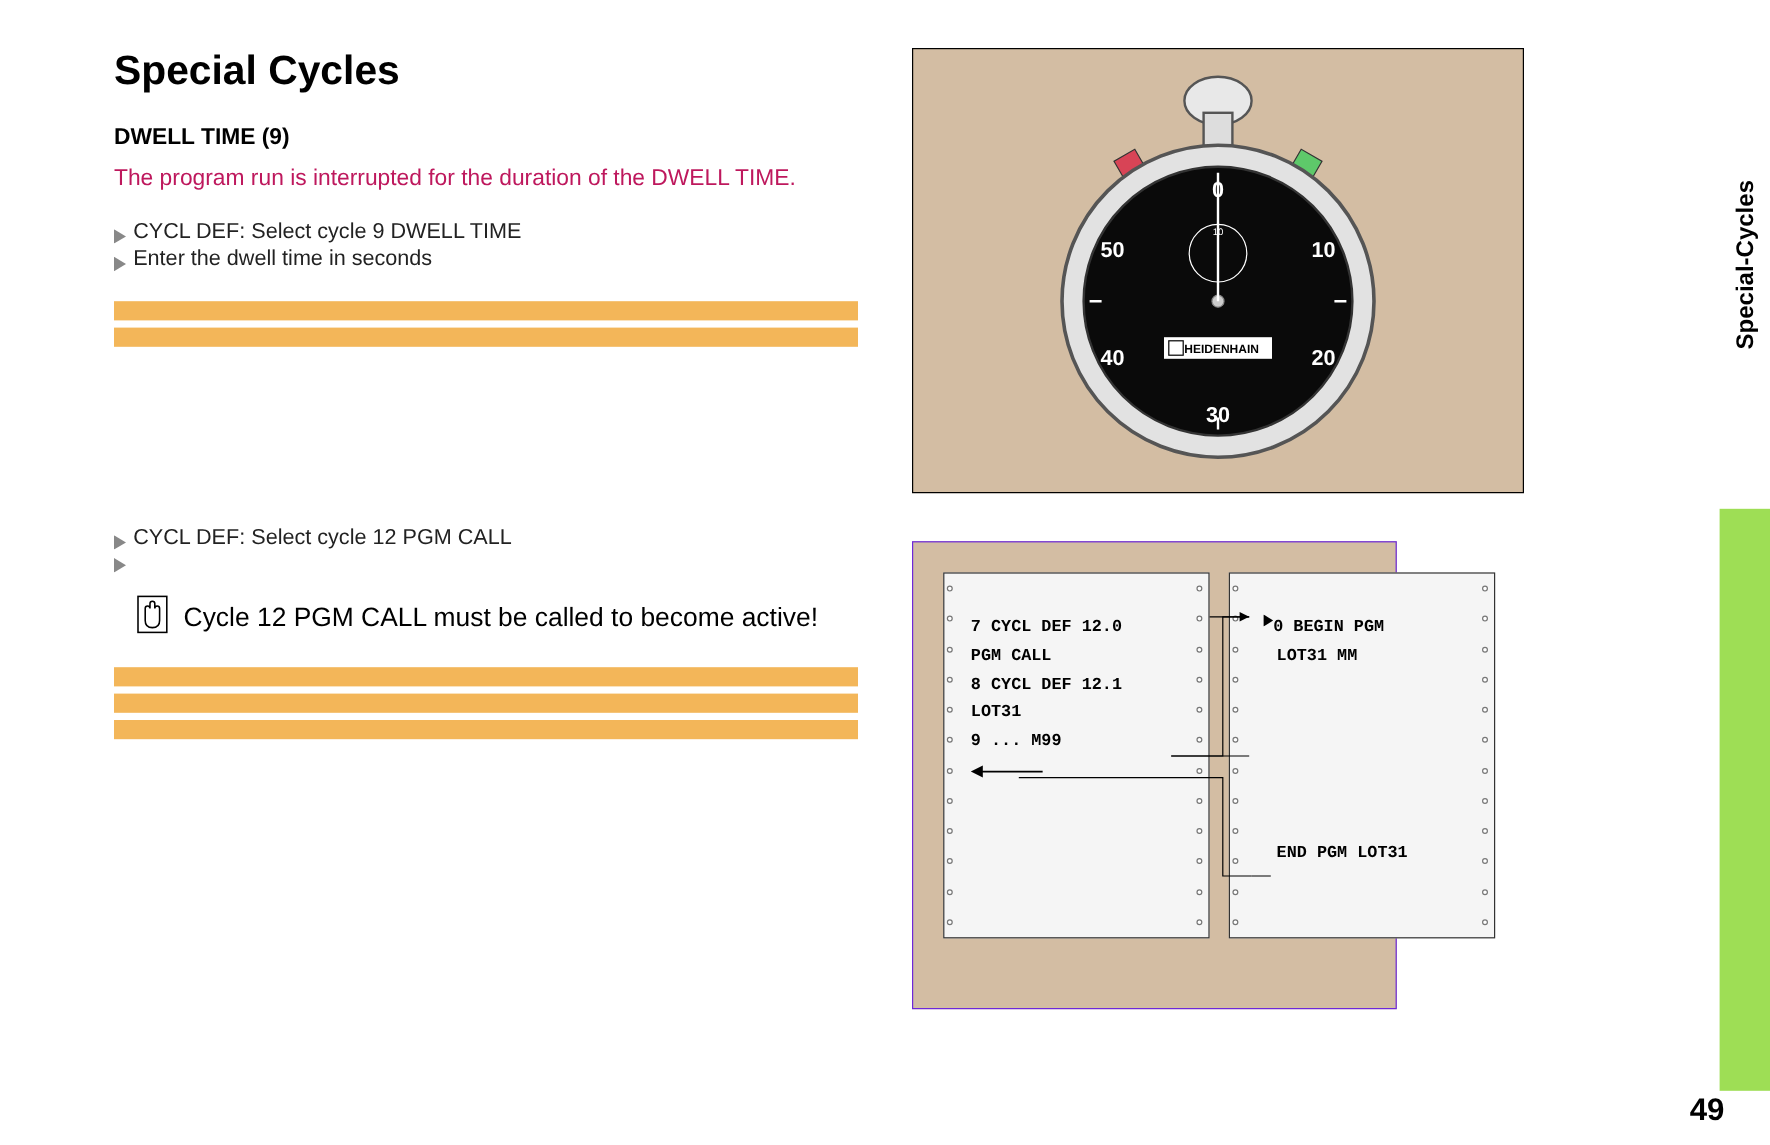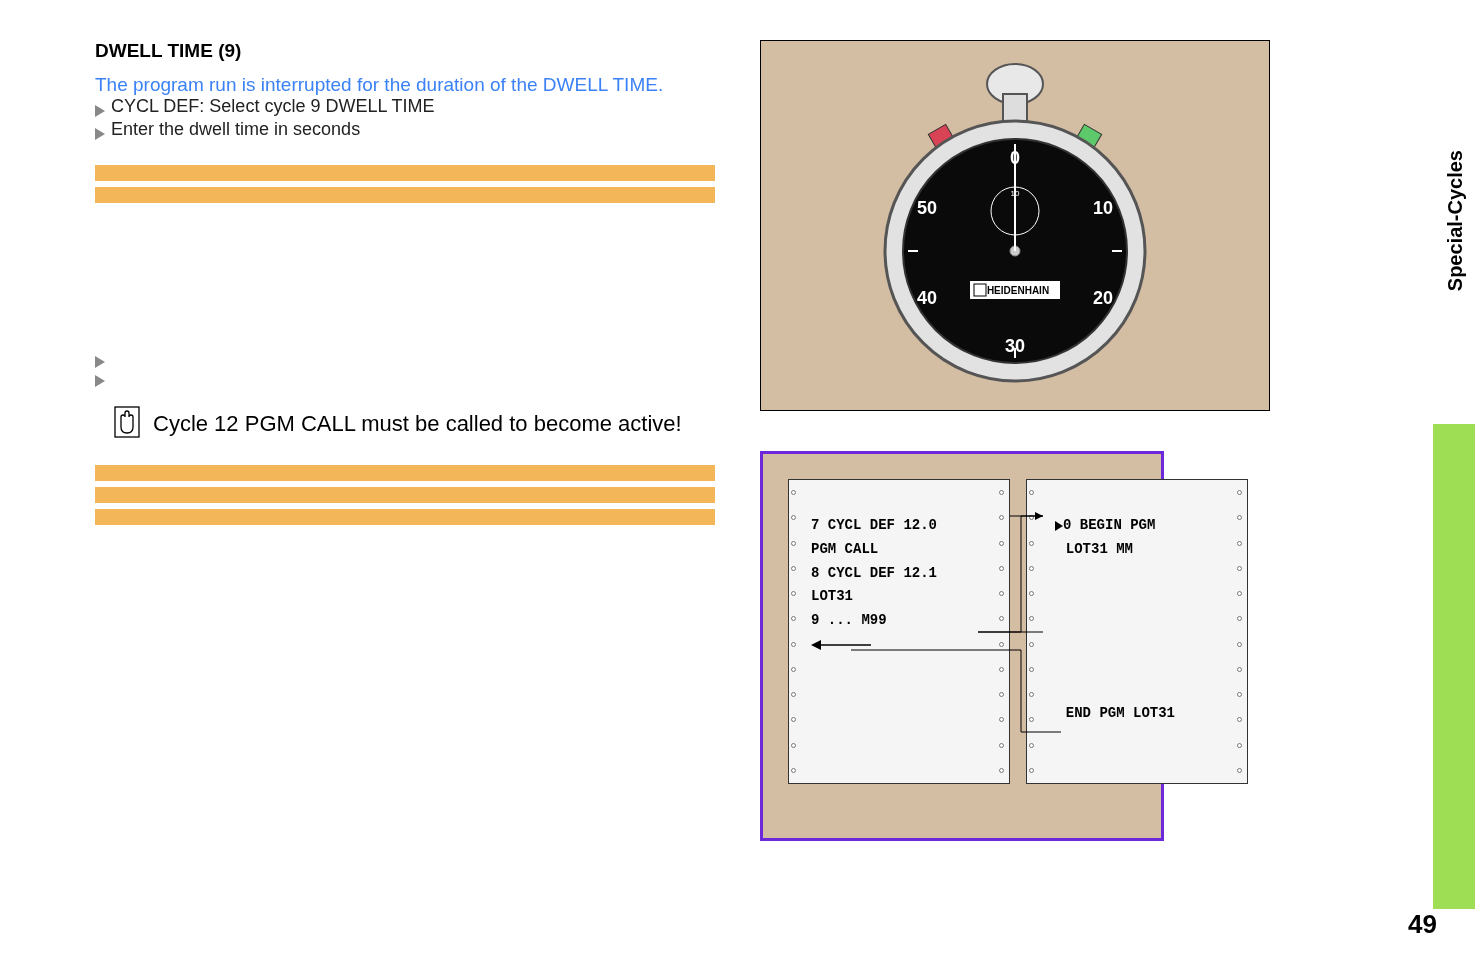--- a/index.html
+++ b/index.html
@@ -1,54 +1,55 @@
 <!DOCTYPE html>
 <html><head>
 <meta charset="utf-8">
 <style>
 *{box-sizing:border-box;margin:0;padding:0}
 body{font-family:Arial,Helvetica,sans-serif;background:#fff;width:1475px;height:954px;position:relative;overflow:hidden}
 .page{position:relative;width:100%;height:100%;padding:40px 0 0 95px}
 .left-col{width:620px;float:left}
 .page-title{font-size:34px;font-weight:bold;margin-bottom:25px}
 .section-title{font-size:19px;font-weight:bold;margin-bottom:12px}
-.intro{font-size:19px;color:#3b82f6}
+.intro{font-size:19px;margin-bottom:22px;color:#be185d}
 .bullet-row{display:flex;align-items:flex-end;margin-bottom:2px}
 .tri{flex:0 0 auto;margin-right:6px;margin-top:5px}
 .tri svg{display:block}
 .bullet-text{font-size:18px;color:#222}
 .indent{margin-left:0}
 .orange-bars{margin-top:25px}
 .orange-bar{height:16px;background:#f3b659;margin-bottom:6px}
 .note-box{display:flex;align-items:center;margin:18px 0 22px 18px}
 .note-icon{margin-right:12px}
 .note-text{font-size:22px;color:#000000}
 .sec2{margin-top:130px}
 .right-col{position:absolute;left:760px;top:40px;width:510px}
 .fig-box{border:1px solid #000;background:#d3bda3;width:510px;height:371px;position:relative;display:flex;align-items:center;justify-content:center}
-.fig-box2{border:3px solid #6d28d9;background:#d3bda3;width:404px;height:390px;margin-top:40px;position:relative}
+.fig-box2{border:1px solid #6d28d9;background:#d3bda3;width:404px;height:390px;margin-top:40px;position:relative}
 .sheet{position:absolute;background:#f5f5f5;border:1px solid #333;font-family:"Courier New",monospace;font-size:14px;font-weight:bold;padding:12px 10px;line-height:1.7}
 .sheet1{left:25px;top:25px;width:222px;height:305px}
 .sheet2{left:263px;top:25px;width:222px;height:305px}
 .perf{position:absolute;top:0;bottom:0;width:8px;display:flex;flex-direction:column;justify-content:space-around}
 .perf.left{left:2px}.perf.right{right:2px}
 .perf-hole{width:5px;height:5px;border:1px solid #777;border-radius:50%;background:#fff}
 .sheet-content{margin:0 12px}
 .sheet-line{white-space:pre}
 .sidebar-tab{position:absolute;right:0;top:130px;width:42px;height:730px;background:#fff}
 .sidebar-tab .v-text{position:absolute;right:8px;top:20px;writing-mode:vertical-rl;transform:rotate(180deg);font-weight:bold;font-size:20px}
 .green-tab{position:absolute;right:0;top:424px;width:42px;height:485px;background:#9ede55}
 .page-num{position:absolute;right:38px;bottom:14px;font-size:26px;font-weight:bold}
 .stopwatch{position:relative}
 </style>
 </head>
 <body>
 
 <div class="page">
   <div class="left-col">
+    <div class="page-title">Special Cycles</div>
 
     <div class="section-title">DWELL TIME (9)</div>
     <div class="intro">The program run is interrupted for the duration of the DWELL TIME.</div>
 
     <div class="bullet-row">
       <span class="tri">
           <svg width="10" height="12">
             <polygon points="0,0 10,6 0,12" fill="#888"></polygon>
           </svg>
         </span>
@@ -70,20 +71,21 @@
 
     <div class="sec2">
 
       <div style="height:18px"></div>
       <div class="bullet-row">
         <span class="tri">
             <svg width="10" height="12">
               <polygon points="0,0 10,6 0,12" fill="#888"></polygon>
             </svg>
           </span>
+        <span class="bullet-text">CYCL DEF: Select cycle 12 PGM CALL</span>
       </div>
       <div class="bullet-row indent">
         <span class="tri">
             <svg width="10" height="12">
               <polygon points="0,0 10,6 0,12" fill="#888"></polygon>
             </svg>
           </span>
       </div>
 
       <div class="note-box">
@@ -224,21 +226,21 @@
             <div class="perf-hole"></div>
             <div class="perf-hole"></div>
             <div class="perf-hole"></div>
             <div class="perf-hole"></div>
             <div class="perf-hole"></div>
             <div class="perf-hole"></div>
             <div class="perf-hole"></div>
           </div>
         <div class="sheet-content">
           <div style="height:22px"></div>
-          <div style="display:flex;align-items:center">
+          <div style="display:flex;">
             <svg width="14" height="10">
                 <polygon points="0,5 8,0 8,10" fill="#000" transform="rotate(180 7 5)"></polygon>
               </svg>
             <span class="sheet-line">0 BEGIN PGM</span>
           </div>
           <div class="sheet-line">  LOT31 MM</div>
           <div style="height:140px"></div>
           <div class="sheet-line">  END PGM LOT31</div>
         </div>
       </div>

